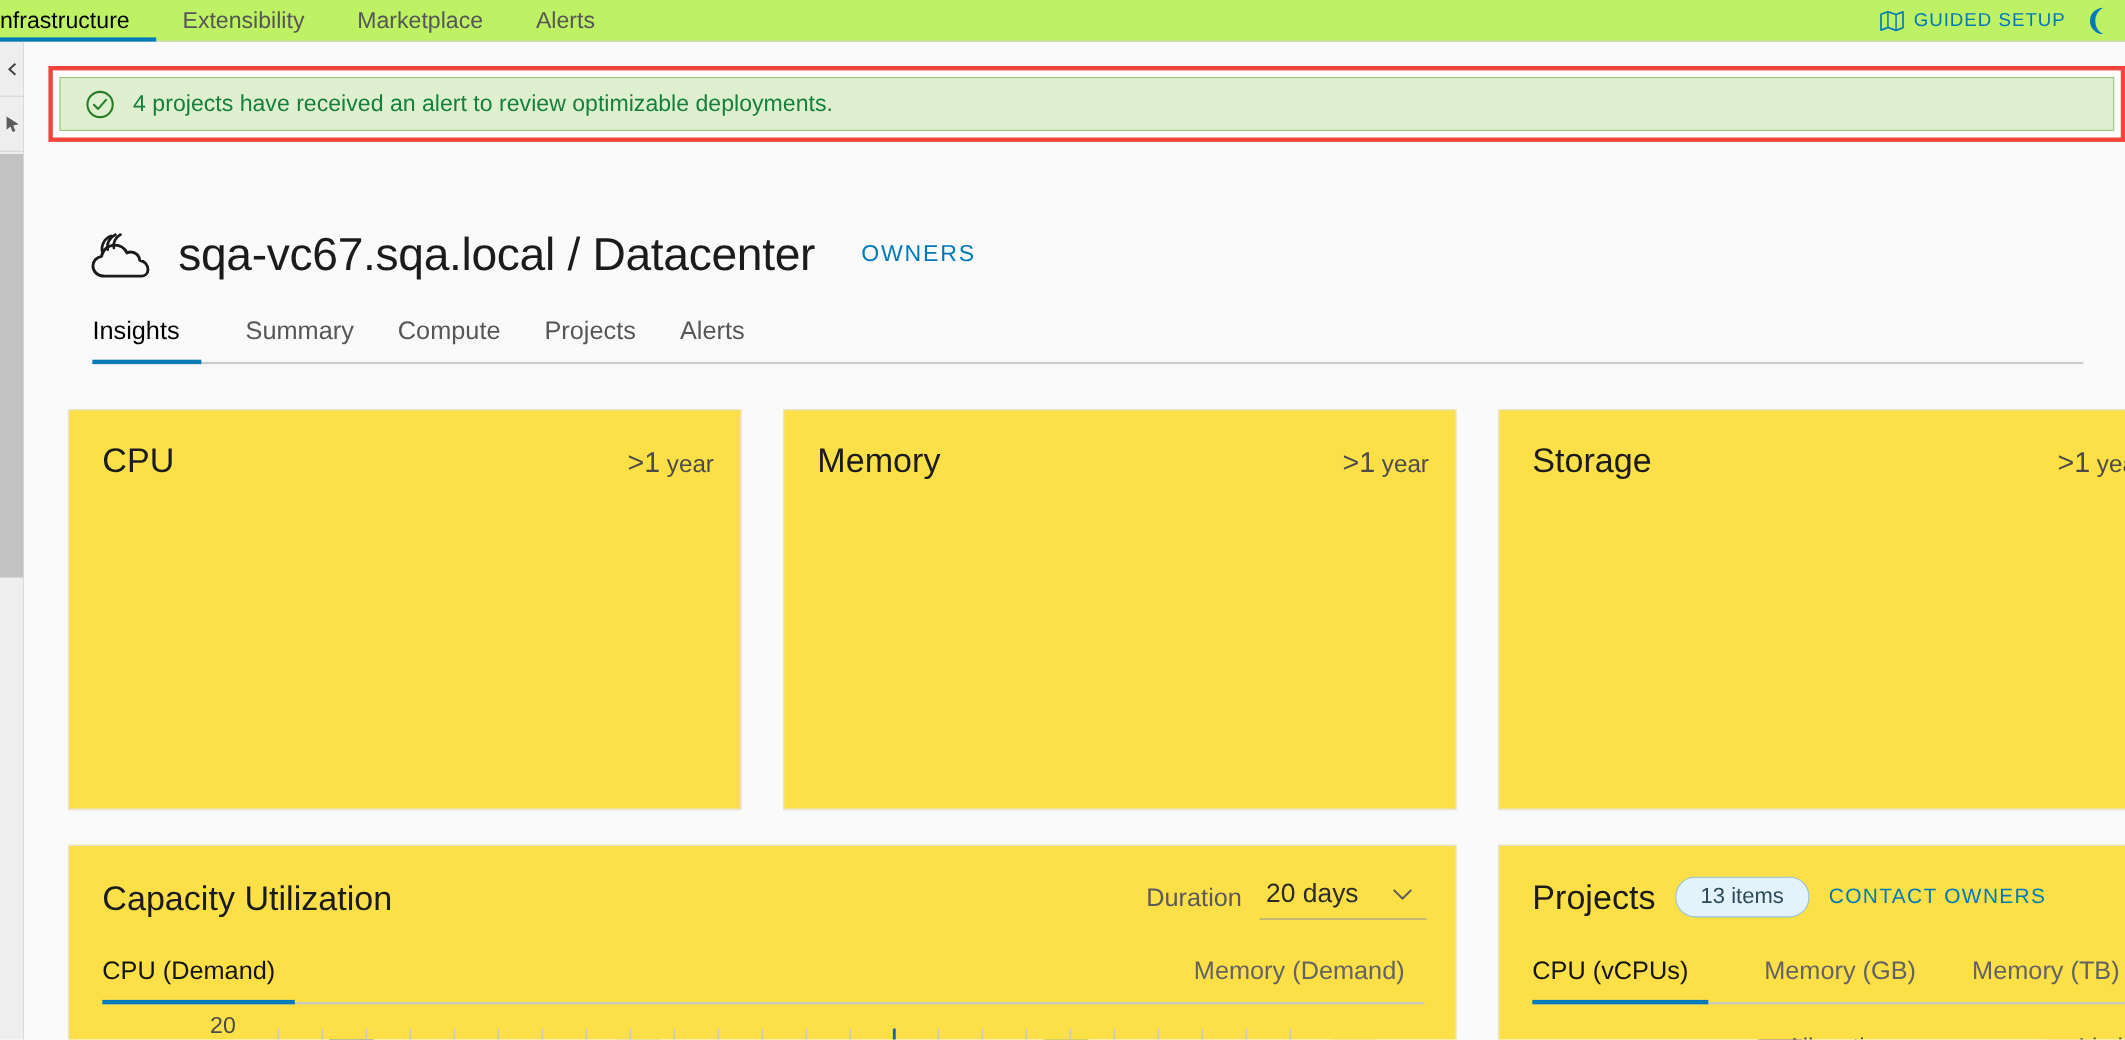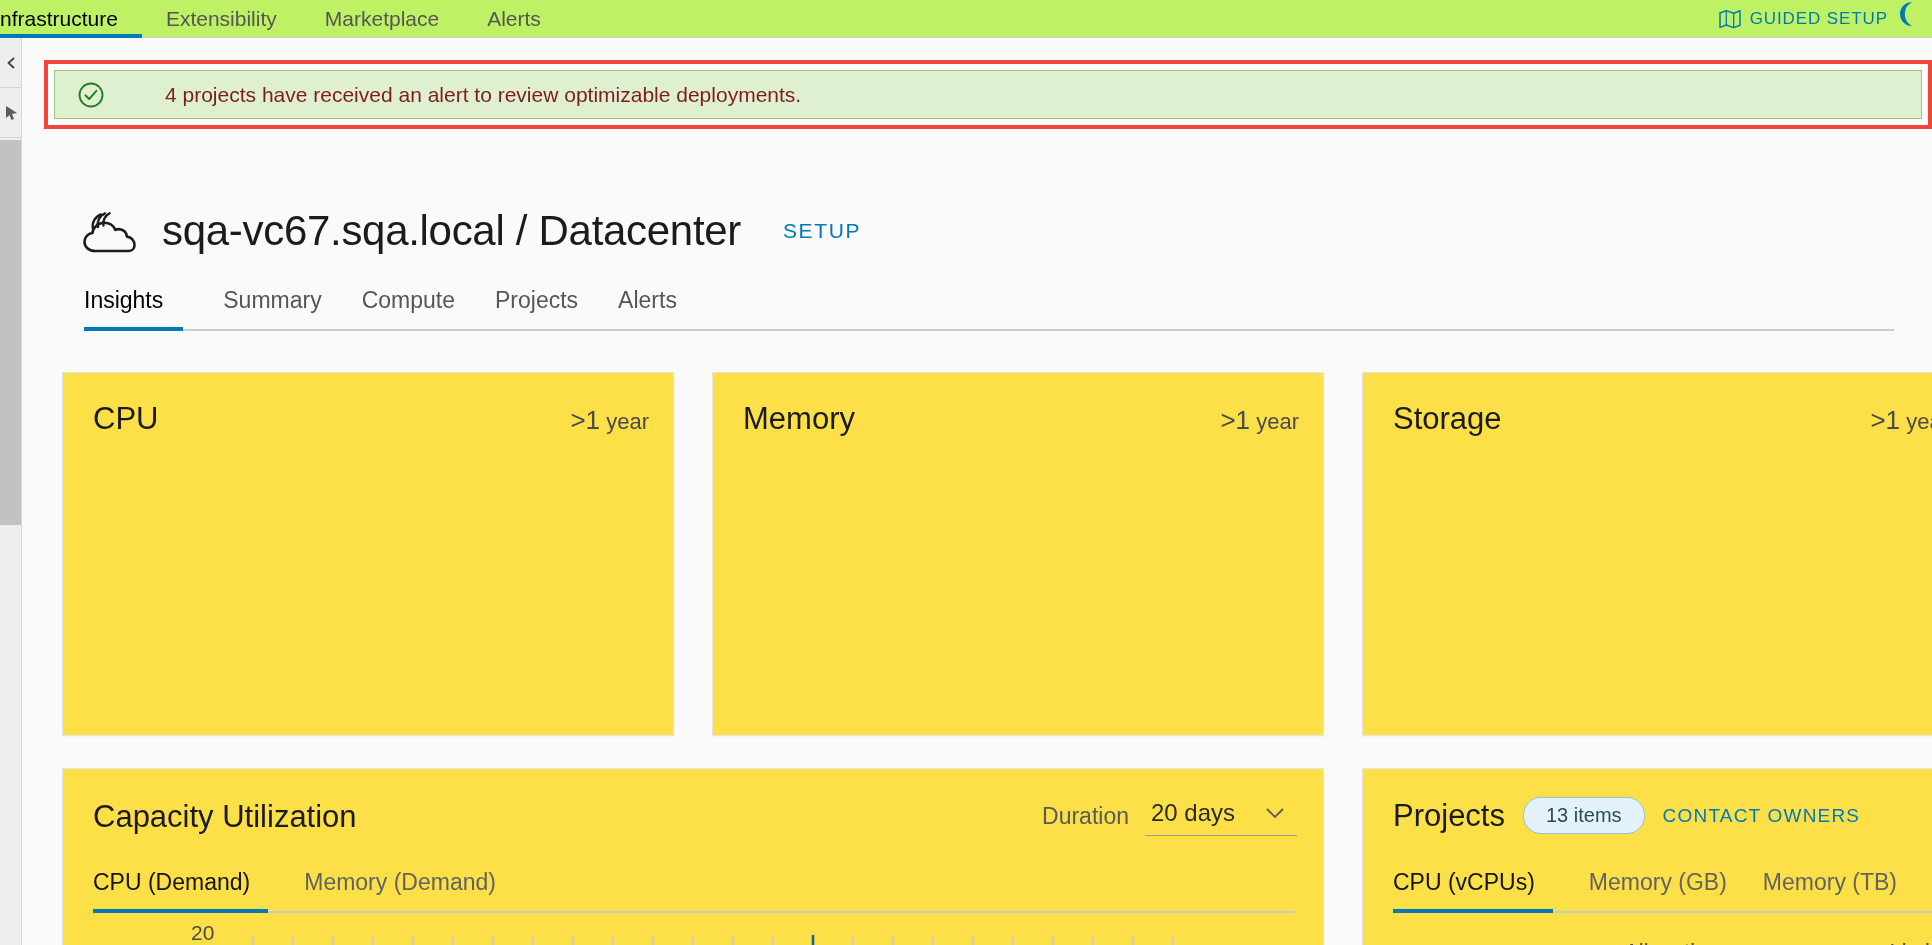--- a/index.html
+++ b/index.html
@@ -44,23 +44,24 @@
   .nav-item.active::after {
     content: "";
     position: absolute;
     left: 0; right: 0; bottom: 0;
     height: 4px;
     background: #0079b8;
   }
   .topnav-right {
     margin-left: auto;
     display: flex;
+    align-items: center;
     height: 38px;
     padding-right: 12px;
-    gap: 4px;
+    gap: 14px;
   }
   .guided-setup {
     display: flex;
     align-items: center;
     gap: 9px;
     color: #0079b8;
     font-size: 17px;
     letter-spacing: 0.9px;
     cursor: pointer;
     font-weight: 400;
@@ -120,22 +121,21 @@
     background: #dff0d0;
     border: 1px solid #9bc47c;
     display: flex;
     align-items: center;
     padding-left: 22px;
     gap: 16px;
   }
   .check-icon { width: 28px; height: 28px; display:block; flex:0 0 auto;}
   .alert-text {
     font-size: 21px;
-    color: #7f1d1d;
-    margin-left: 44px;
+    color: #15803d;
   }
 
   
   .title-row {
     position: absolute;
     top: 150px; left: 60px;
     display: flex;
     align-items: center;
     gap: 20px;
     margin-top: 19px;
@@ -289,20 +289,21 @@
   .duration-val { font-size: 24px; color: #2b2b2b; }
   .chev { width: 20px; height: 12px; display:block; }
 
   .subtabs {
     position: absolute;
     top: 100px; left: 30px; right: 28px;
     height: 44px;
     display: flex;
     align-items: flex-start;
     border-bottom: 2px solid #c9c9c9;
+    justify-content: space-between;
   }
   .subtab {
     font-size: 23px;
     color: #636363;
     padding: 0 18px;
     height: 42px;
     position: relative;
     cursor: pointer;
     white-space: nowrap;
   }
@@ -418,21 +419,21 @@
   <div class="title-row">
     <svg class="cloud-icon" viewBox="0 0 60 48">
       <path d="M13 44 C6.5 44 2.5 39.8 2.5 34.8 C2.5 30.2 6 26.6 10.4 26 C11.2 20.2 16.2 15.8 22.3 15.8
                C27.2 15.8 31.5 18.7 33.4 22.9 C34.4 22.4 35.6 22.1 36.9 22.1 C41.2 22.1 44.7 25.4 45 29.6
                C49.3 30.2 52.5 33.8 52.5 38.2 C52.5 41.5 50 44 46.2 44 Z" fill="none" stroke="#1b1b1b" stroke-width="2.6" stroke-linejoin="round"></path>
       <path d="M11 22 C9.5 16 13 9.5 19 7.5" fill="none" stroke="#1b1b1b" stroke-width="2.4" stroke-linecap="round"></path>
       <path d="M16 20 C14.6 14.6 17.6 8.6 23 6.4" fill="none" stroke="#1b1b1b" stroke-width="2.4" stroke-linecap="round"></path>
       <path d="M21.5 18.5 C20.4 13.8 23 8.6 27.6 6.2" fill="none" stroke="#1b1b1b" stroke-width="2.4" stroke-linecap="round"></path>
     </svg>
     <div class="page-title">sqa-vc67.sqa.local / Datacenter</div>
-    <div class="delete-link">SETUP</div>
+    <div class="delete-link">OWNERS</div>
   </div>
 
   <div class="tabs-row">
     <div class="tab first active">Insights</div>
     <div class="tab">Summary</div>
     <div class="tab">Compute</div>
     <div class="tab">Projects</div>
     <div class="tab">Alerts</div>
   </div>
 

